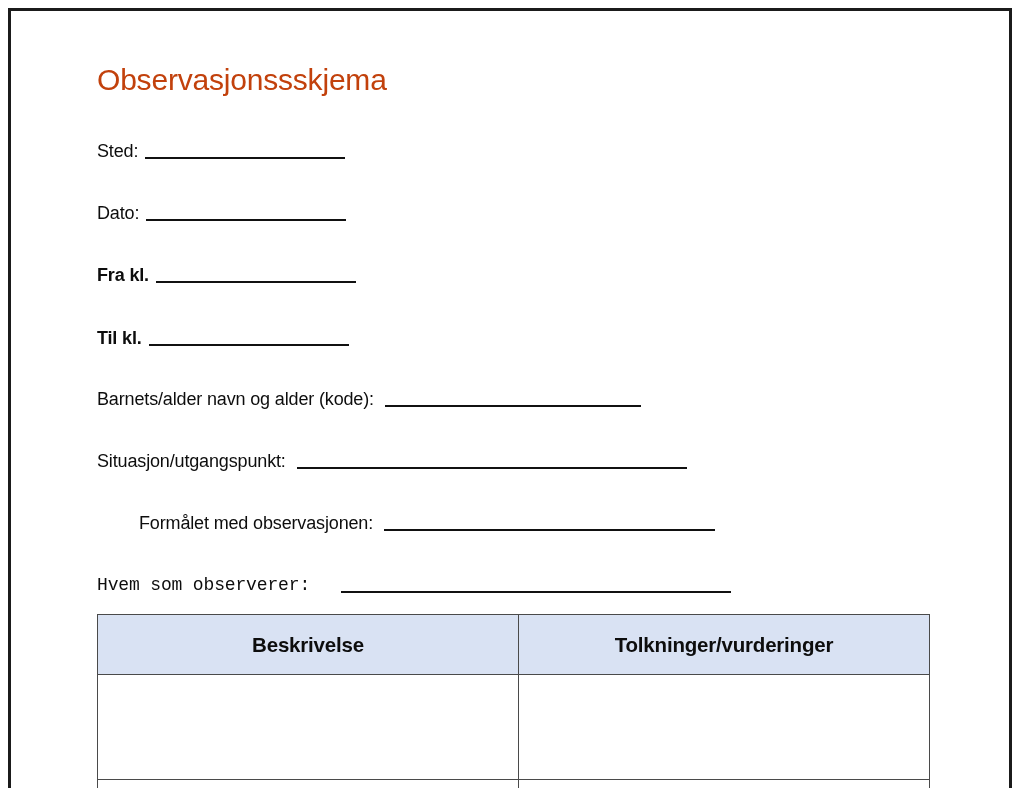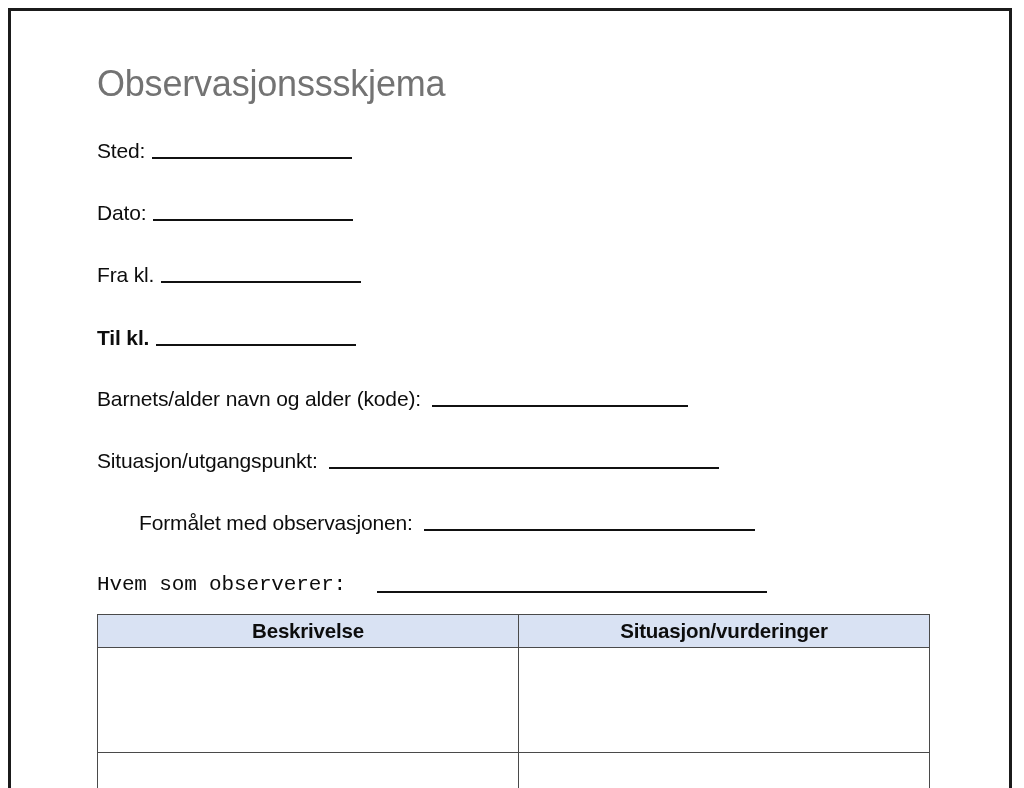--- a/index.html
+++ b/index.html
@@ -33,38 +33,38 @@
     left: 0;
     top: 0;
     width: 1004px;
     height: 820px;
   }
 
   #doc-title {
     position: absolute;
     left: 86px;
     top: 52px;
-    font-size: 36px;
+    font-size: 30px;
     font-weight: 400;
     letter-spacing: -0.2px;
-    color: #737373;
+    color: #c2410c;
     white-space: nowrap;
   }
 
   
   .field-row {
     position: absolute;
     left: 86px;
     height: 30px;
     display: flex;
     align-items: flex-end;
     white-space: nowrap;
   }
   .field-label {
-    font-size: 21px;
+    font-size: 18px;
     color: #0d0d0d;
     line-height: 24px;
     letter-spacing: -0.15px;
   }
   .field-rule {
     display: inline-block;
     height: 0;
     border-bottom: 2.5px solid #111111;
     margin-bottom: 4px;
   }
@@ -82,21 +82,21 @@
     table-layout: fixed;
   }
   #obs-table th,
   #obs-table td {
     border: 1.6px solid #4a4a4a;
     padding: 0;
     box-sizing: border-box;
   }
   #obs-table th {
     background: #D9E2F3;
-    height: 33px;
+    height: 60px;
     text-align: center;
     vertical-align: middle;
     font-size: 20.5px;
     font-weight: bold;
     color: #0d0d0d;
     letter-spacing: -0.2px;
   }
   #obs-table td {
     height: 105px;
     background: #ffffff;
@@ -116,21 +116,21 @@
         <div class="field-row" style="top: 122px;">
           <span class="field-label">Sted:</span>
           <span class="gap-sm"></span>
           <span class="field-rule" style="width: 200px;"></span>
         </div>
         <div class="field-row" style="top: 184px;">
           <span class="field-label">Dato:</span>
           <span class="gap-sm"></span>
           <span class="field-rule" style="width: 200px;"></span>
         </div>
-        <div class="field-row" style="top: 246px;">
+        <div class="field-row" style="top: 246px; font-weight: bold;">
           <span class="field-label">Fra kl.</span>
           <span class="gap-sm"></span>
           <span class="field-rule" style="width: 200px;"></span>
         </div>
         <div class="field-row" style="top: 309px; font-weight: bold;">
           <span class="field-label">Til kl.</span>
           <span class="gap-sm"></span>
           <span class="field-rule" style="width: 200px;"></span>
         </div>
         <div class="field-row" style="top: 370px;">
@@ -156,21 +156,21 @@
       </div>
 
     <table id="obs-table">
       <colgroup>
         <col class="col-left">
         <col class="col-right">
       </colgroup>
       <thead>
         <tr>
           <th>Beskrivelse</th>
-          <th>Situasjon/vurderinger</th>
+          <th>Tolkninger/vurderinger</th>
         </tr>
       </thead>
       <tbody id="obs-table-body">
           <tr>
             <td></td>
             <td></td>
           </tr>
           <tr>
             <td></td>
             <td></td>

